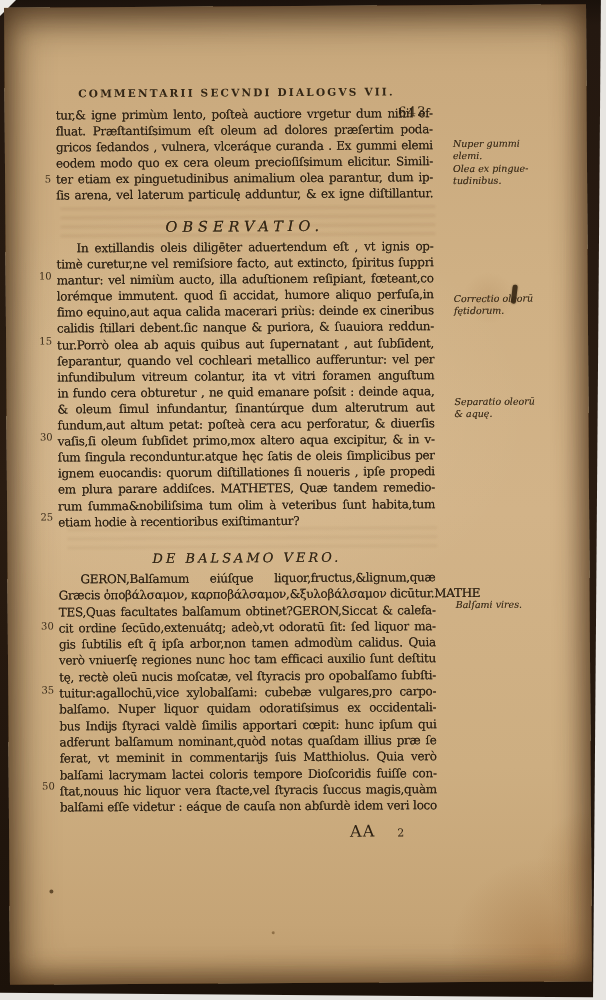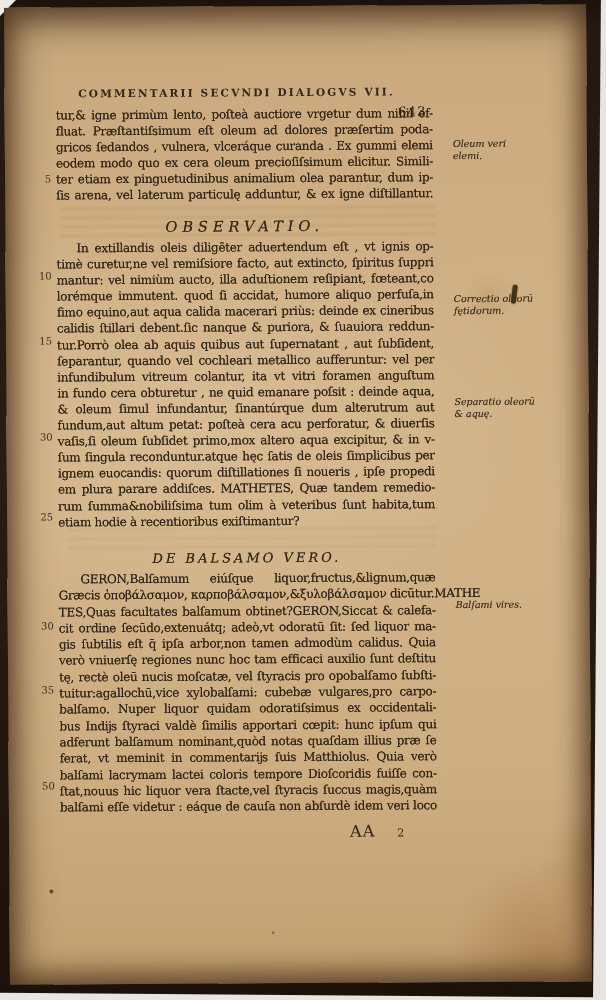--- a/index.html
+++ b/index.html
@@ -168,22 +168,24 @@
           <div class="tline">tuitur:agallochū,vice xylobalſami: cubebæ vulgares,pro carpo-</div>
           <div class="tline">balſamo. Nuper liquor quidam odoratiſsimus ex occidentali-</div>
           <div class="tline">bus Indĳs ſtyraci valdè ſimilis apportari cœpit: hunc ipſum qui</div>
           <div class="tline">adferunt balſamum nominant,quòd notas quaſdam illius præ ſe</div>
           <div class="tline">ferat, vt meminit in commentarĳs ſuis Matthiolus. Quia verò</div>
           <div class="tline">balſami lacrymam lactei coloris tempore Dioſcoridis fuiſſe con-</div>
           <div class="tline">ſtat,nouus hic liquor vera ſtacte,vel ſtyracis ſuccus magis,quàm</div>
           <div class="tline">balſami eſſe videtur : eáque de cauſa non abſurdè idem veri loco</div>
         </div>
 
-      <div class="mnote mn-0">Oleum veri
+      <div class="mnote mn-0">Nuper gummi
 elemi.</div>
+      <div class="mnote mn-1">Olea ex pingue-
+tudinibus.</div>
       <div class="mnote mn-3">Separatio oleorū
 &amp; aquę.</div>
       <div class="mnote mn-2">Correctio oleorū
 fętidorum.</div>
       <div class="mnote mn-4">Balſami vires.</div>
 
       <div class="signature">
         <span class="sig-letters">AA</span><span class="sig-number">2</span>
       </div>
 

